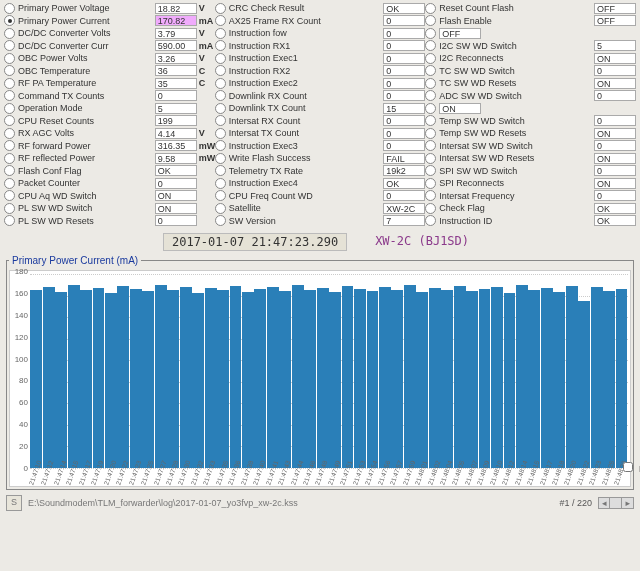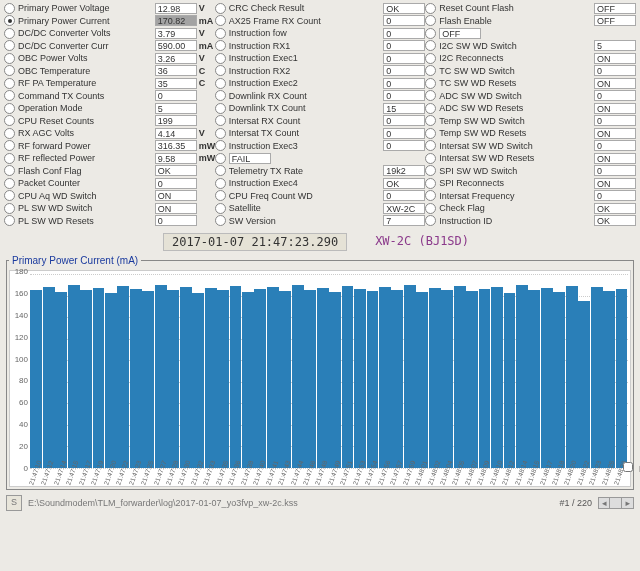--- a/index.html
+++ b/index.html
@@ -3,21 +3,21 @@
 <meta charset="utf-8">
 <style>
 body{margin:0;font-family:Tahoma,Arial,sans-serif;font-size:9px;background:#eceae5;color:#333;width:640px}
 .cols{display:flex;padding:2px 4px 4px 4px;gap:0}
 .col{flex:1}
 .row{display:flex;align-items:center;height:12.5px}
 .radio{width:9px;height:9px;border:1px solid #888;border-radius:50%;background:#fff;margin-right:3px;flex-shrink:0;display:flex;align-items:center;justify-content:center}
 .radio.sel::after{content:"";width:4px;height:4px;background:#333;border-radius:50%}
 .lbl{flex:1;white-space:nowrap;overflow:hidden}
 .val{width:42px;background:#fff;border:1px solid #aaa;padding:0 2px;height:11px;line-height:11px;font-size:9px;color:#333;box-sizing:border-box}
-.val.hl{background:#a3a3a3}
+.val.hl{background:#f0abfc}
 .unit{width:16px;font-weight:bold;padding-left:2px}
 .mid{display:flex;justify-content:center;gap:20px;padding:2px 0}
 .ts{background:#e5e2d6;border:1px solid #bbb;padding:1px 8px;font-size:12px;font-family:monospace}
 .sat{color:#8b3a8b;font-size:12px;padding:1px 8px;font-family:monospace}
 fieldset{border:1px solid #888;margin:2px 6px;padding:4px 2px 2px 2px}
 legend{color:#1a3a9e;font-size:10px;padding:0 3px}
 .chart{position:relative;height:215px;background:#fff;border:1px solid #ccc}
 .yax{position:absolute;left:0;top:0;bottom:18px;width:20px}
 .yax div{position:absolute;right:2px;font-size:8px;color:#666;transform:translateY(-50%)}
 .grid{position:absolute;left:20px;right:2px;top:3px;bottom:18px}
@@ -37,21 +37,21 @@
 .scroll span:last-child{border:none}
 </style>
 </head>
 <body>
 
 <div class="cols" id="cols">
     <div class="col">
       <div class="row">
         <span class="radio"></span>
         <span class="lbl">Primary Power Voltage</span>
-        <span class="val">12.98</span>
+        <span class="val">18.82</span>
         <span class="unit">V</span>
       </div>
       <div class="row">
         <span class="radio sel"></span>
         <span class="lbl">Primary Power Current</span>
         <span class="val hl">170.82</span>
         <span class="unit">mA</span>
       </div>
       <div class="row">
         <span class="radio"></span>
@@ -206,20 +206,21 @@
         <span class="lbl">Intersat TX Count</span>
         <span class="val">0</span>
       </div>
       <div class="row">
         <span class="radio"></span>
         <span class="lbl">Instruction Exec3</span>
         <span class="val">0</span>
       </div>
       <div class="row">
         <span class="radio"></span>
+        <span class="lbl">Write Flash Success</span>
         <span class="val">FAIL</span>
       </div>
       <div class="row">
         <span class="radio"></span>
         <span class="lbl">Telemetry TX Rate</span>
         <span class="val">19k2</span>
       </div>
       <div class="row">
         <span class="radio"></span>
         <span class="lbl">Instruction Exec4</span>
@@ -276,21 +277,20 @@
         <span class="lbl">TC SW WD Resets</span>
         <span class="val">ON</span>
       </div>
       <div class="row">
         <span class="radio"></span>
         <span class="lbl">ADC SW WD Switch</span>
         <span class="val">0</span>
       </div>
       <div class="row">
         <span class="radio"></span>
-        <span class="lbl">ADC SW WD Resets</span>
         <span class="val">ON</span>
       </div>
       <div class="row">
         <span class="radio"></span>
         <span class="lbl">Temp SW WD Switch</span>
         <span class="val">0</span>
       </div>
       <div class="row">
         <span class="radio"></span>
         <span class="lbl">Temp SW WD Resets</span>

